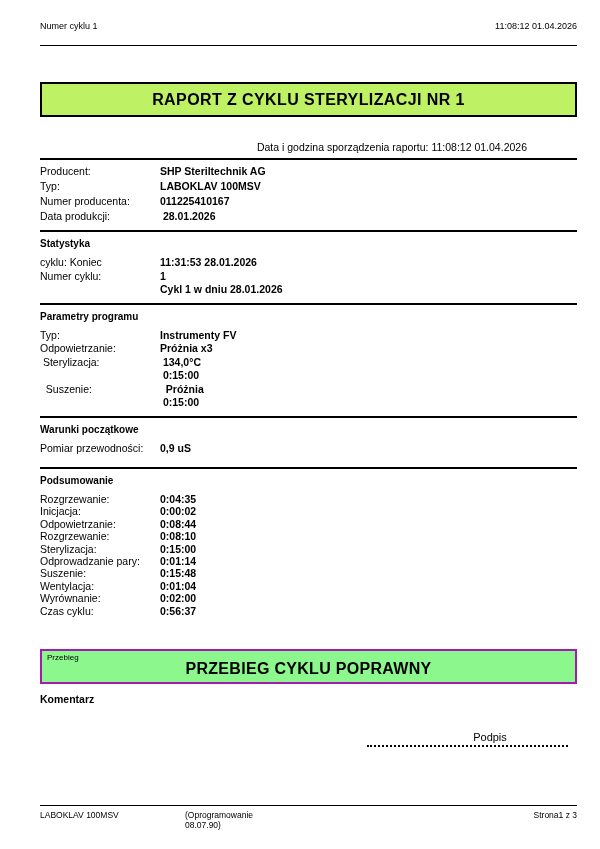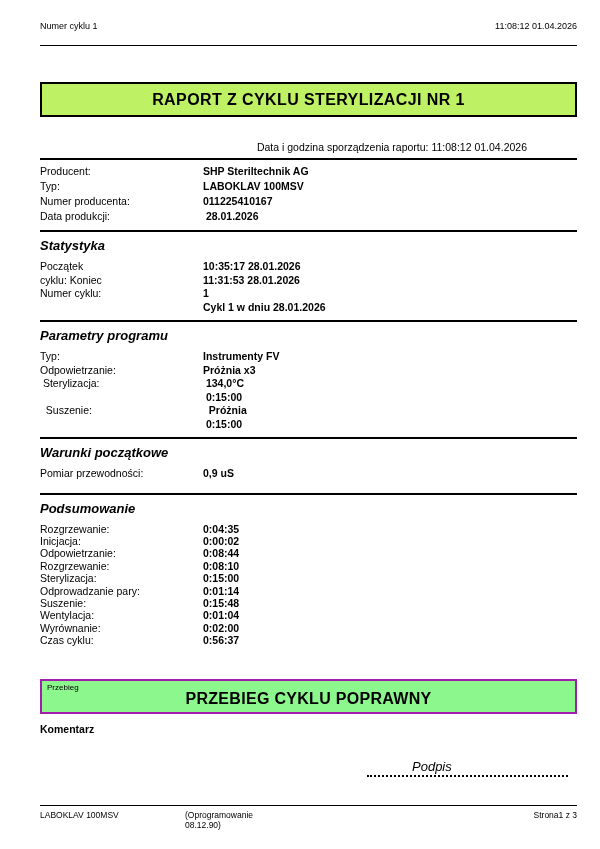--- a/index.html
+++ b/index.html
@@ -34,24 +34,24 @@
 
   .report-date{
     margin-top:24px;
     text-align:right;
     padding-right:50px;
     font-size:10.5px;
   }
 
   .section{border-top:2px solid #000;padding:4px 0 6px 0;margin-top:5px;}
   .section.no-gap{margin-top:0;}
-  .section-heading{font-weight:bold;font-size:13px;padding:2px 0 7px 0;font-style:italic;}
+  .section-heading{font-weight:bold;font-size:10px;padding:2px 0 7px 0;}
   .rows{display:block;}
   .row{display:flex;font-size:10.5px;line-height:15px;}
-  .row .label{width:163px;white-space:pre;flex:0 0 auto;}
+  .row .label{width:120px;white-space:pre;flex:0 0 auto;}
   .row .value{font-weight:bold;white-space:pre;}
   .rows.tight .row{line-height:13.5px;}
   .rows.tighter .row{line-height:12.4px;}
 
   
   .result-banner{
     margin-top:26px;
     height:31px;
     background:#8cf78c;
     border:2px solid #a21caf;
@@ -63,21 +63,21 @@
 
   .comment-heading{margin-top:9px;font-size:10.5px;font-weight:bold;}
 
   
   .signature{
     margin-top:27px;
     width:201px;
     margin-left:auto;
     margin-right:9px;
   }
-  .signature-label{font-size:13px;padding-left:45px;line-height:10px;font-style:italic;}
+  .signature-label{font-size:11px;text-align:center;padding-left:45px;line-height:10px;}
   .signature-line{border-bottom:2px dotted #000;height:3px;}
 
   
   .footer{
     position:absolute;left:40px;right:23px;top:805px;
     border-top:1px solid #000;
     padding-top:4px;
     display:flex;align-items:flex-start;
     font-size:8.5px;line-height:10px;
   }
@@ -120,24 +120,20 @@
           <span class="label">Data produkcji:</span>
           <span class="value"> 28.01.2026</span>
         </div>
         </div>
     </div>
 
     <div class="section no-gap">
       <div class="section-heading">Statystyka</div>
       <div class="rows tight">
           <div class="row">
-          <span class="label">Początek</span>
-          <span class="value">10:35:17 28.01.2026</span>
-        </div>
-          <div class="row">
           <span class="label">cyklu: Koniec</span>
           <span class="value">11:31:53 28.01.2026</span>
         </div>
           <div class="row">
           <span class="label">Numer cyklu:</span>
           <span class="value">1</span>
         </div>
           <div class="row">
           <span class="label"></span>
           <span class="value">Cykl 1 w dniu 28.01.2026</span>
@@ -243,17 +239,17 @@
       <div class="signature-label">Podpis</div>
       <div class="signature-line"></div>
     </div>
 
   </div>
 
   <div class="footer">
     <div class="footer-left">LABOKLAV 100MSV</div>
     <div class="footer-center">
       <div>(Oprogramowanie</div>
-      <div>08.12.90)</div>
+      <div>08.07.90)</div>
     </div>
     <div class="footer-right">Strona1 z 3</div>
   </div>
 </div>
 
 </body></html>

